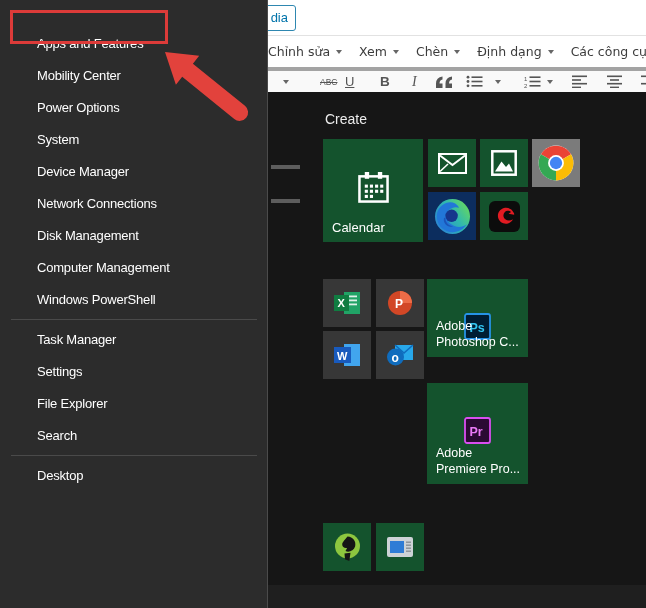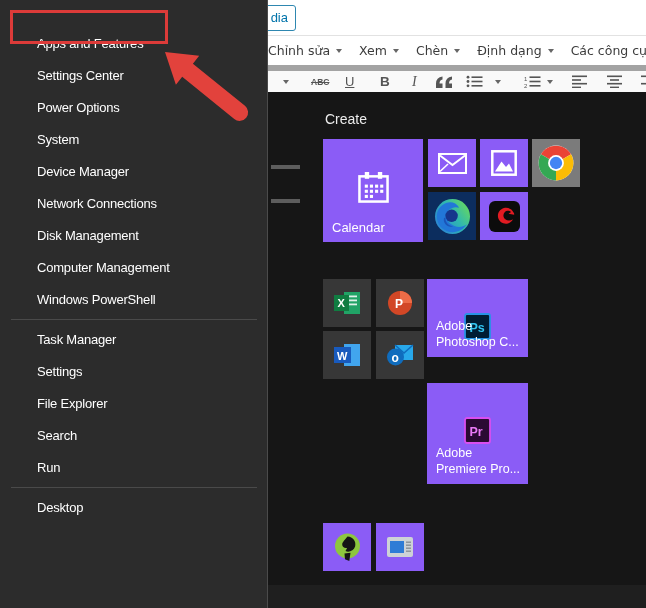--- a/index.html
+++ b/index.html
@@ -2,38 +2,38 @@
 <html><head>
 <meta charset="utf-8">
 <style>
   * { margin:0; padding:0; box-sizing:border-box; }
   html,body { width:646px; height:608px; overflow:hidden; background:#fff; }
   #app { position:relative; width:646px; height:608px; font-family:"Liberation Sans", sans-serif; }
 
   .editor { position:absolute; left:0; top:0; width:646px; height:92px; background:#c2410c; }
   .ed-row1 { position:absolute; left:0; top:0; width:646px; height:36px; background:#fff; border-bottom:1px solid #e2e2e2; }
   .media-btn { position:absolute; left:216px; top:5px; width:80px; height:26px; border:1px solid #2e87b0; border-radius:3px; background:#fff; color:#0073aa; font-size:13px; text-align:right; padding-right:7px; line-height:24px; font-family:"Liberation Sans", sans-serif; }
-  .ed-row2 { position:absolute; left:268px; top:36px; width:378px; height:35px; background:#fff; border-bottom:6px solid #a3a3a3; display:flex; align-items:center; gap:17px; font-family:"DejaVu Sans", sans-serif; overflow:hidden; }
+  .ed-row2 { position:absolute; left:268px; top:36px; width:378px; height:35px; background:#fff; border-bottom:4px solid #a3a3a3; display:flex; align-items:center; gap:17px; font-family:"DejaVu Sans", sans-serif; overflow:hidden; }
   .ed-menu-item { display:flex; align-items:center; gap:6px; color:#3c3c3c; font-size:12.5px; white-space:nowrap; }
   .caret { width:0; height:0; border-left:3.5px solid transparent; border-right:3.5px solid transparent; border-top:4.5px solid #666; display:inline-block; }
   .ed-row3 { position:absolute; left:0; top:71px; width:646px; height:21px; background:#f9f9f9; overflow:hidden; color:#555; }
   .tb { position:absolute; top:0; height:21px; display:inline-flex; align-items:center; }
-  .tb-strike { font-size:8.5px; font-weight:bold; text-decoration:line-through; }
+  .tb-strike { font-size:8.5px; font-weight:normal; text-decoration:line-through;margin-left:9px; }
   .tb-u { font-size:13px; text-decoration:underline; }
   .tb-b { font-size:13.5px; font-weight:bold; }
   .tb-i { font-size:14px; font-style:italic; font-family:"Liberation Serif", serif; }
   .tb svg { display:block; }
 
   .start-bg { position:absolute; left:260px; top:92px; width:386px; height:516px; background:#161616; }
   .bottom-strip { position:absolute; left:260px; top:585px; width:386px; height:23px; background:#1f1f1f; }
   .left-bar { position:absolute; width:29px; height:4px; background:#5d5d5d; left:271px; }
   .create-label { position:absolute; left:325px; top:111px; color:#ececec; font-size:14px; }
 
   .tile { position:absolute; color:#fff; }
-  .t-blue { background:#8b5cf6; }
+  .t-blue { background:#14532d; }
   .t-gray { background:#373737; }
   .tile-label { position:absolute; left:9px; bottom:7px; font-size:12.5px; line-height:15.5px; }
   .tile-icon-c { position:absolute; left:0; top:0; right:0; bottom:0; display:flex; align-items:center; justify-content:center; }
 
   .winx { position:absolute; left:0; top:0; width:268px; height:608px; background:#2c2c2c; border-right:1px solid #4b4b4b; z-index:10; padding-top:28px; }
   .mi { height:32px; line-height:32px; padding-left:37px; color:#ffffff; font-size:13px; letter-spacing:-0.2px; position:relative; white-space:nowrap; }
   .mi.hl { background:#3d3d3d; }
   .msep { height:1px; background:#4a4a4a; margin:3px 10px 4px 11px; }
   .mi .chev { position:absolute; right:13px; top:9px; }
 
@@ -312,34 +312,33 @@
         <rect x="19" y="4.5" width="5" height="1.4" fill="#8a9096"></rect>
           <rect x="19" y="7.5" width="5" height="1.4" fill="#8a9096"></rect>
           <rect x="19" y="10.5" width="5" height="1.4" fill="#8a9096"></rect>
           <rect x="19" y="13.5" width="5" height="1.4" fill="#8a9096"></rect>
       </svg>
     </div>
   </div>
 
   <div class="winx">
     <div class="mi">Apps and Features</div>
-    <div class="mi">Settings Center</div>
+    <div class="mi">Mobility Center</div>
     <div class="mi">Power Options</div>
     <div class="mi">System</div>
     <div class="mi">Device Manager</div>
     <div class="mi">Network Connections</div>
     <div class="mi">Disk Management</div>
     <div class="mi">Computer Management</div>
     <div class="mi">Windows PowerShell</div>
     <div class="msep"></div>
     <div class="mi">Task Manager</div>
     <div class="mi">Settings</div>
     <div class="mi">File Explorer</div>
     <div class="mi">Search</div>
-    <div class="mi">Run</div>
     <div class="msep"></div>
     <div class="mi">Desktop</div>
   </div>
 
   <div class="redbox"></div>
   <svg class="arrow-svg" width="120" height="60">
     <path d="M0 0 L29 -18.5 L29 -8.5 L96 -8.5 A8.5 8.5 0 0 1 96 8.5 L29 8.5 L29 18.5 Z" fill="#e2423c"></path>
   </svg>
 
 </div>

